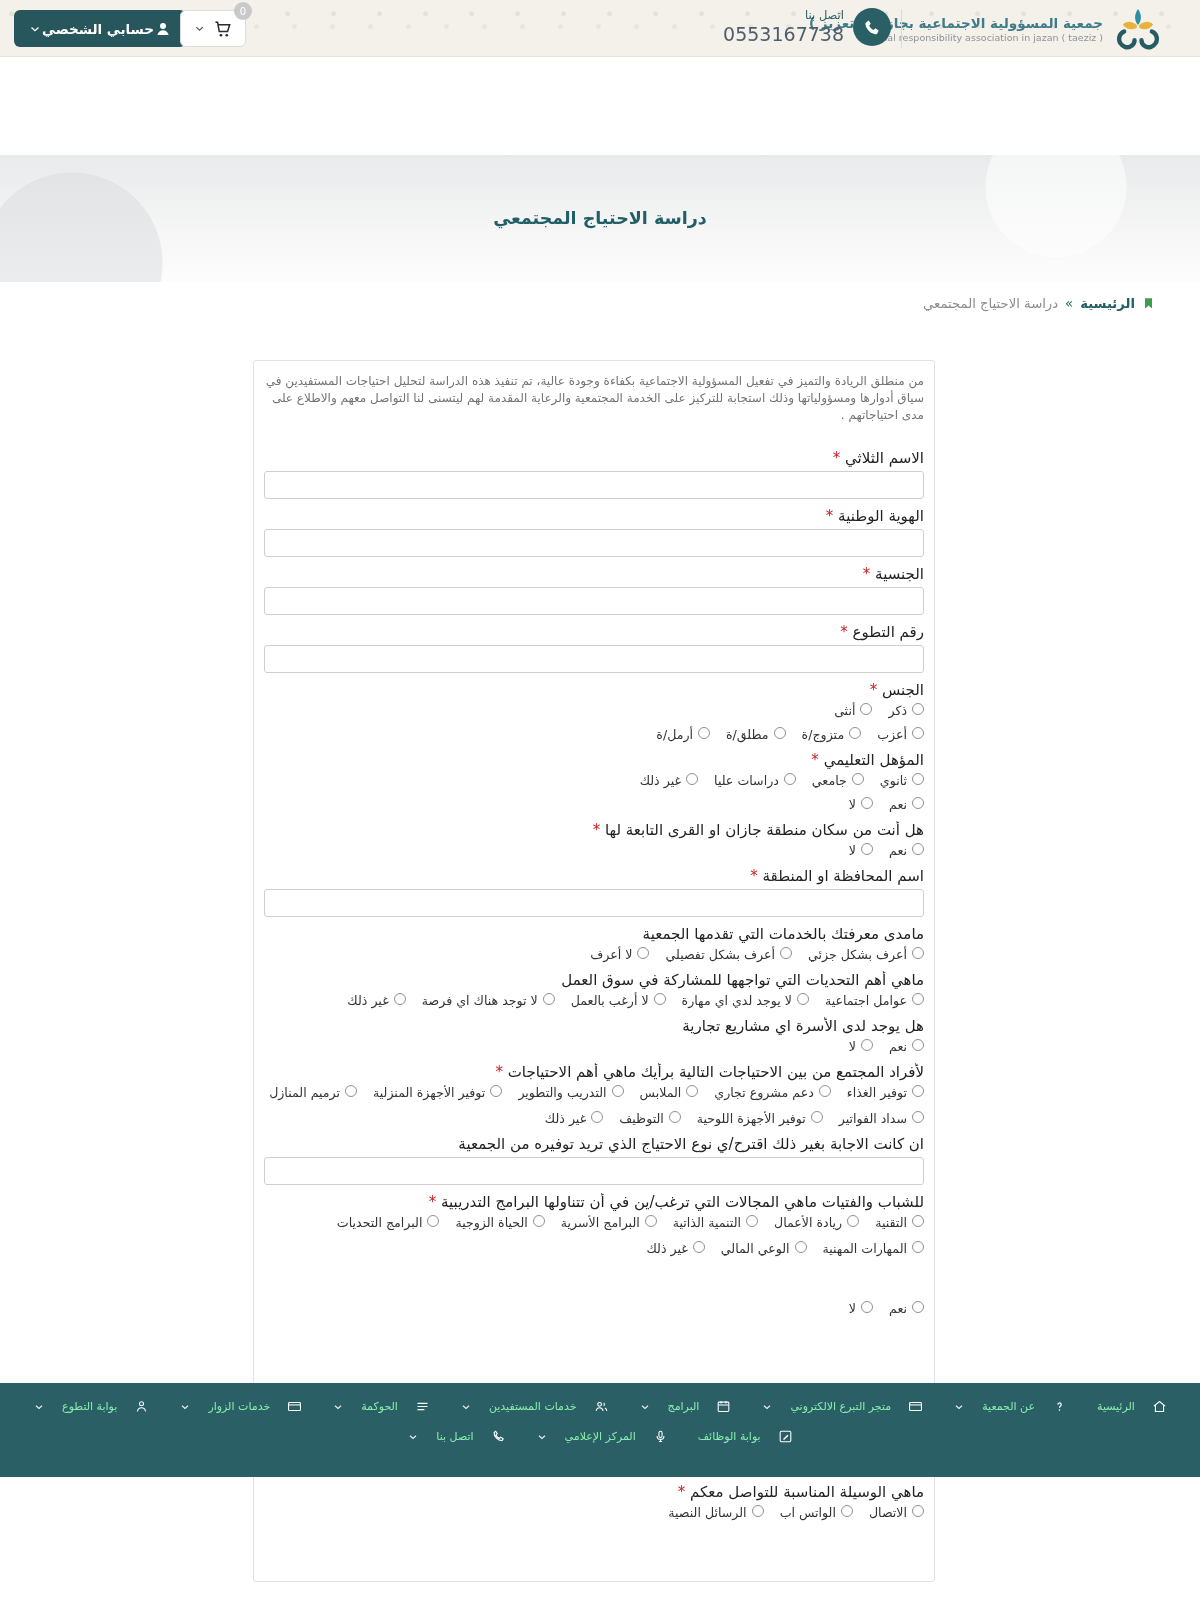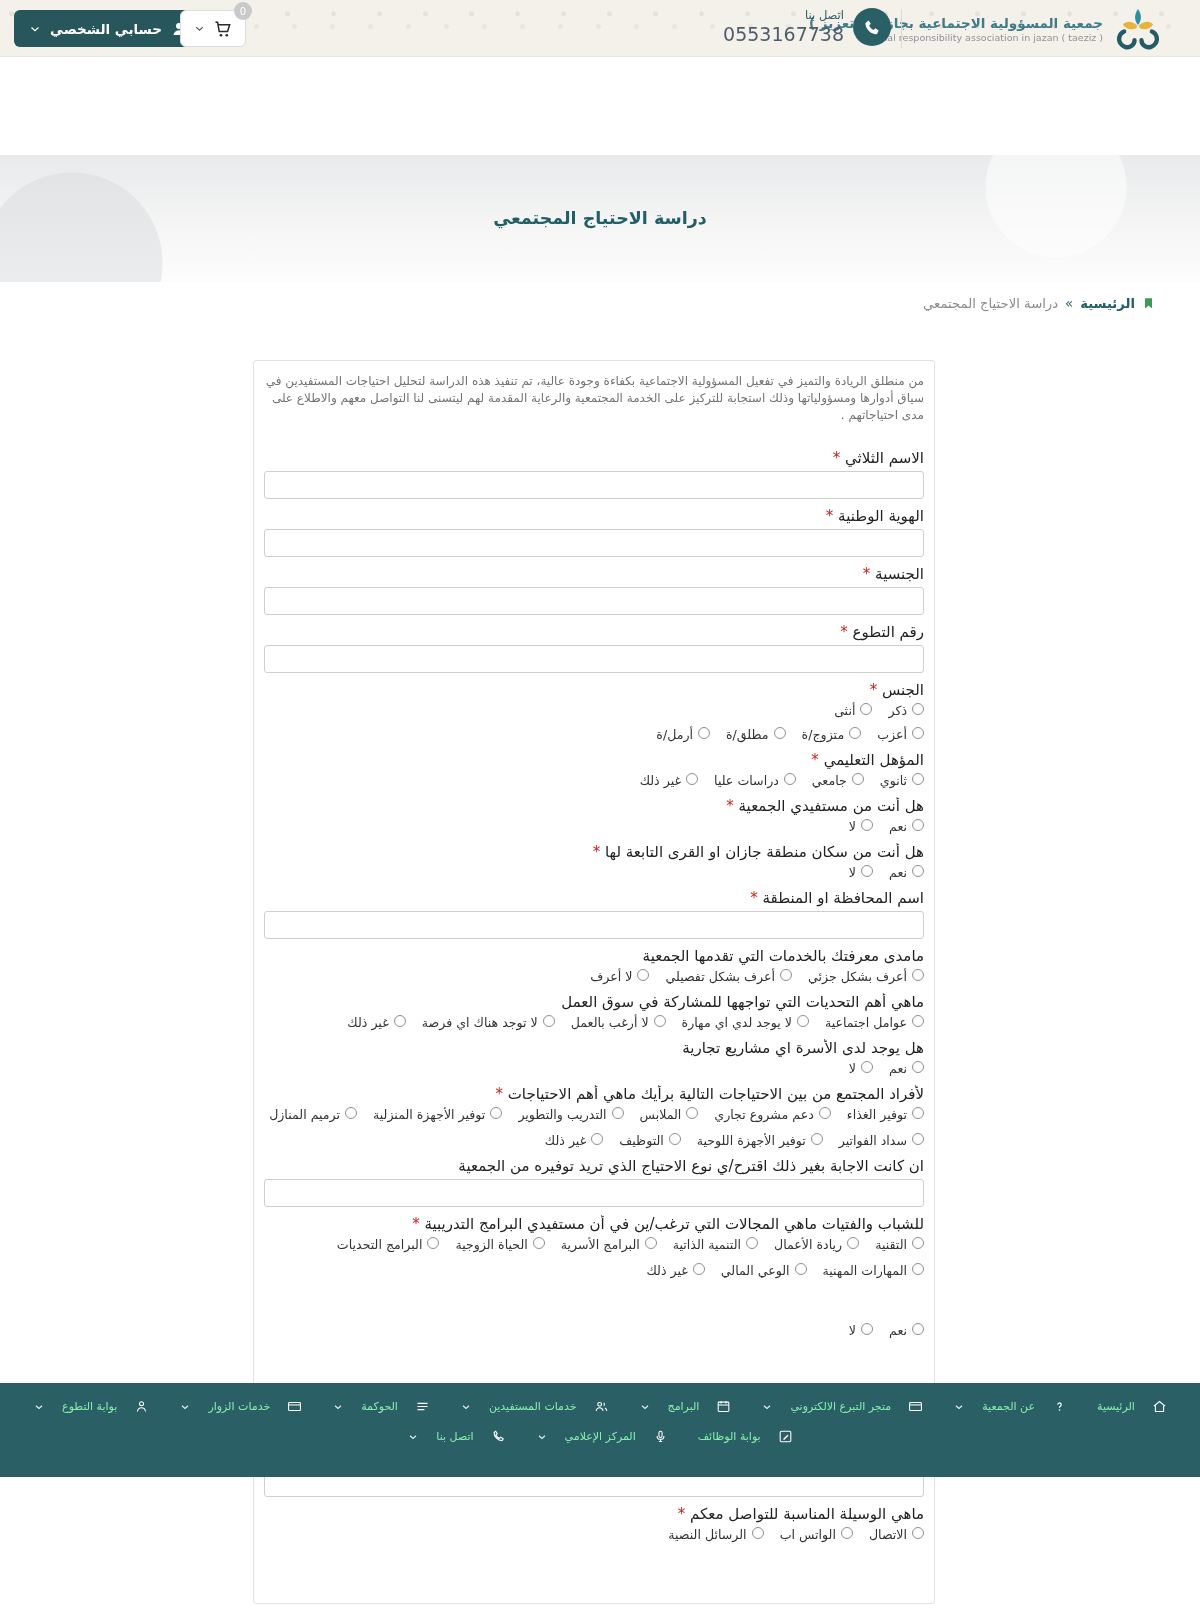--- a/index.html
+++ b/index.html
@@ -19,21 +19,21 @@
   .logo-ar{font-size:13.5px;font-weight:bold;color:#3f7b88;line-height:18px}
   .logo-en{font-size:9.5px;color:#8d9297;line-height:12px}
   .vdivider{position:absolute;right:298px;top:9px;width:1px;height:39px;background:#ddd8cf}
   .contact{position:absolute;right:309px;top:8px;display:flex;align-items:center;gap:9px}
   .phone-circle{width:38px;height:38px;border-radius:50%;background:#2a5f66;color:#fff;
     display:flex;align-items:center;justify-content:center}
   .contact-txt{text-align:right}
   .contact-label{font-size:11.5px;color:#2a5f66;line-height:15px}
   .contact-phone{font-size:19px;color:#4e5d6b;line-height:23px}
   .account-btn{position:absolute;left:14px;top:10px;height:37px;padding:0 14px;border-radius:6px;
-    background:#27565c;color:#fff;display:flex;align-items:center;gap:8px;cursor:pointer}
+    background:#27565c;color:#fff;display:flex;align-items:center;cursor:pointer}
   .account-btn .lbl{font-size:13.5px;font-weight:bold}
   .cart-btn{position:absolute;left:180px;top:10px;width:66px;height:37px;border-radius:6px;
     background:#fff;border:1px solid #ddd;color:#2b2b2b;display:flex;align-items:center;
     justify-content:center;gap:7px;cursor:pointer}
   .cart-badge{position:absolute;top:-9px;right:-7px;width:18px;height:18px;border-radius:50%;
     background:#c9c9c9;color:#fff;font-size:10px;display:flex;align-items:center;justify-content:center}
 
   
   .banner{position:absolute;top:155px;right:0;width:1200px;height:127px;
     background:
@@ -214,21 +214,20 @@
             <span class="radio"></span>
             <span>دراسات عليا</span>
           </label>
           <label class="opt">
             <span class="radio"></span>
             <span>غير ذلك</span>
           </label>
         </div>
       </div>
       <div class="field">
-        <div class="field-label"><span>هل أنت من مستفيدي الجمعية</span><span class="req"> *</span></div>
         <div class="opts">
           <label class="opt">
             <span class="radio"></span>
             <span>نعم</span>
           </label>
           <label class="opt">
             <span class="radio"></span>
             <span>لا</span>
           </label>
         </div>
@@ -342,21 +341,21 @@
             <span>التوظيف</span>
           </label>
           <label class="opt">
             <span class="radio"></span>
             <span>غير ذلك</span>
           </label>
         </div>
       </div>
       <div class="field"><div class="field-label"><span>ان كانت الاجابة بغير ذلك اقترح/ي نوع الاحتياج الذي تريد توفيره من الجمعية</span></div><input type="text" class="tinput" style=""></div>
       <div class="field">
-        <div class="field-label"><span>للشباب والفتيات ماهي المجالات التي ترغب/ين في أن مستفيدي البرامج التدريبية</span><span class="req"> *</span></div>
+        <div class="field-label"><span>للشباب والفتيات ماهي المجالات التي ترغب/ين في أن تتناولها البرامج التدريبية</span><span class="req"> *</span></div>
         <div class="opts">
           <label class="opt">
             <span class="radio"></span>
             <span>التقنية</span>
           </label>
           <label class="opt">
             <span class="radio"></span>
             <span>ريادة الأعمال</span>
           </label>
           <label class="opt">

